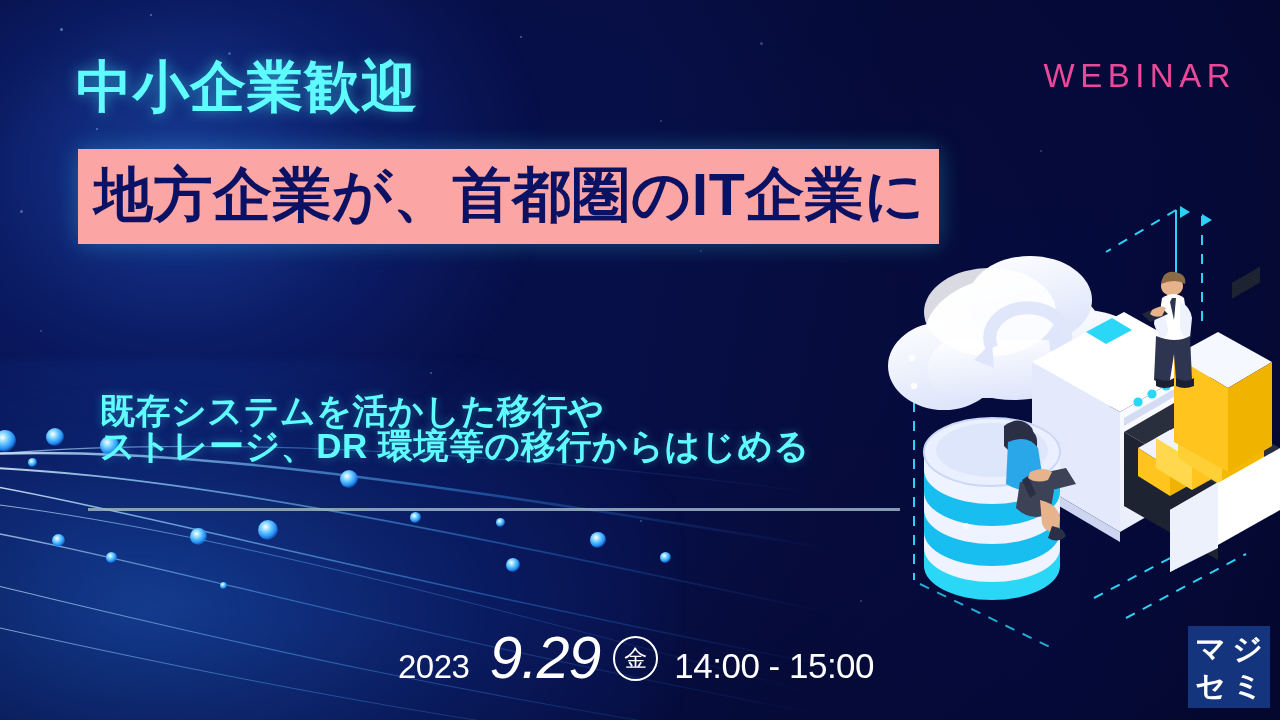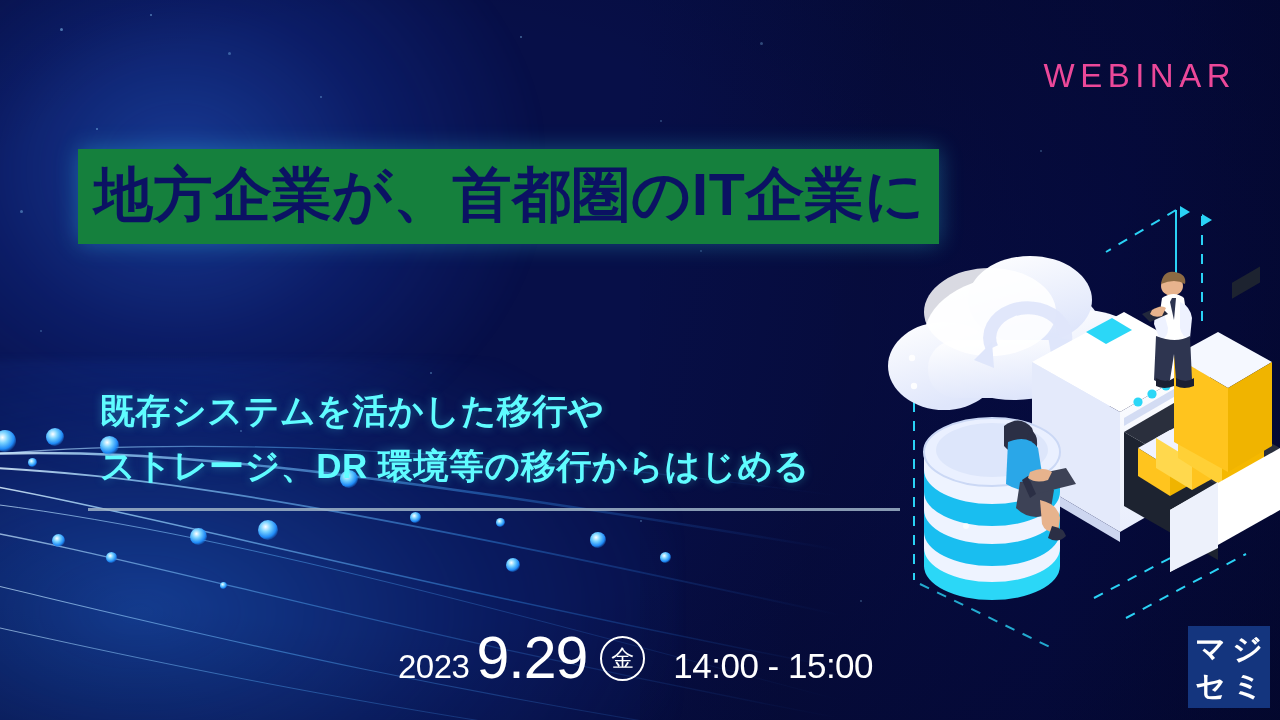--- a/index.html
+++ b/index.html
@@ -86,21 +86,21 @@
     font-weight: 700;
     letter-spacing: 1px;
     text-shadow: 0 0 14px rgba(70,240,255,0.55);
     white-space: nowrap;
   }
 
   
   .hl {
     position: absolute;
     left: 78px;
-    background: #15803d;
+    background: #fca5a5;
     color: #0b1263;
     font-weight: 700;
     font-size: 59px;
     letter-spacing: 0.5px;
     line-height: 1;
     padding: 17px 14px 19px 16px;
     white-space: nowrap;
     box-shadow: 0 0 22px rgba(60,230,255,0.30);
   }
   .hl-1 { top: 149px; }
@@ -111,21 +111,21 @@
     position: absolute;
     left: 100px;
     color: #5ffcff;
     font-size: 35px;
     font-weight: 700;
     letter-spacing: 0.5px;
     white-space: nowrap;
     text-shadow: 0 0 10px rgba(70,240,255,0.35);
   }
   .sub-1 { top: 388px; }
-  .sub-2 { top: 443px; }
+  .sub-2 { top: 423px; }
 
   .divider {
     position: absolute;
     left: 88px; top: 508px;
     width: 812px; height: 3px;
     background: #9fb4c8;
     opacity: .85;
   }
 
   .bigline {
@@ -143,31 +143,31 @@
   .daterow {
     position: absolute;
     left: 398px; top: 624px;
     display: flex;
     align-items: baseline;
     color: #ffffff;
     white-space: nowrap;
     justify-content: flex-end;
   }
   .d-year { font-size: 33px; font-weight: 400; letter-spacing: -0.5px; }
-  .d-md   { font-size: 59px; font-weight: 400; letter-spacing: -1px; margin-left: 7px; }
+  .d-md   { font-size: 59px; font-weight: 400; letter-spacing: -1px; margin-left: 20px; font-style: italic; }
   .d-dow-wrap {
     align-self: center;
     margin-left: 13px;
     width: 41px; height: 41px;
     border: 2px solid #ffffff;
     border-radius: 50%;
     display: flex; align-items: center; justify-content: center;
   }
   .d-dow { font-size: 23px; font-weight: 400; line-height: 1; }
-  .d-time { font-size: 35px; font-weight: 400; margin-left: 28px; letter-spacing: -0.5px; }
+  .d-time { font-size: 35px; font-weight: 400; margin-left: 16px; letter-spacing: -0.5px; }
 
   
   .logo {
     position: absolute;
     right: 10px; bottom: 12px;
     width: 82px; height: 82px;
     background: #14357e;
     display: grid;
     grid-template-columns: 1fr 1fr;
     grid-template-rows: 1fr 1fr;
@@ -387,20 +387,21 @@
         <path d="M276,198 q10,6 18,0 l0,8 q-10,4 -18,0 Z" fill="#1a1f32"></path>
         <path d="M296,198 q10,6 18,0 l0,8 q-10,4 -18,0 Z" fill="#1a1f32"></path>
         <polygon points="262,134 280,126 288,134 270,142" fill="#22283c"></polygon>
         <path d="M272,130 q10,-6 14,-2 l-4,8 q-8,2 -12,-2 Z" fill="#e7b38d"></path>
       </g>
     </svg>
   </div>
 
   <div class="webinar">WEBINAR</div>
 
+  <div class="eyebrow">中小企業歓迎</div>
 
   <div class="hl hl-1">地方企業が、首都圏のIT企業に</div>
 
   <div class="sub sub-1">既存システムを活かした移行や</div>
   <div class="sub sub-2">ストレージ、DR 環境等の移行からはじめる</div>
 
   <div class="divider"></div>
 
 
   <div class="daterow">

